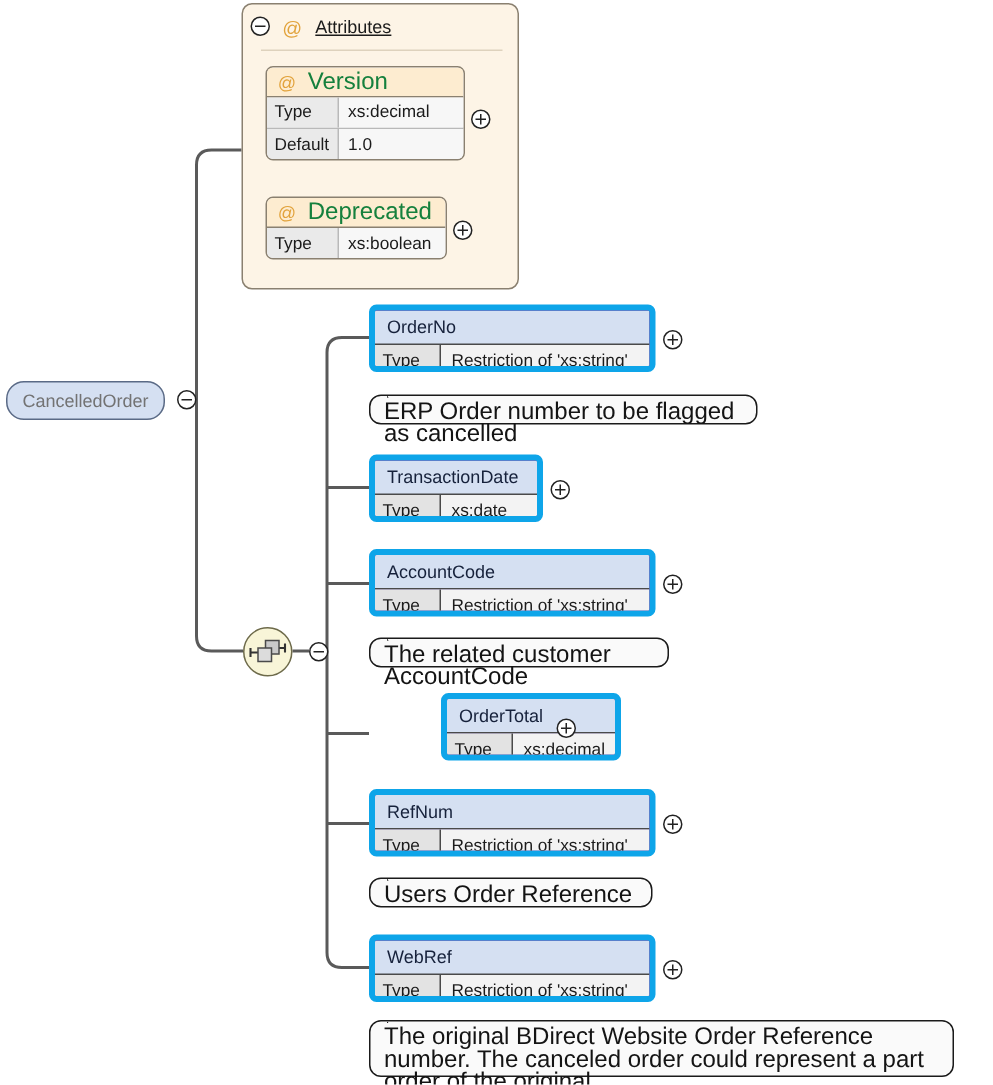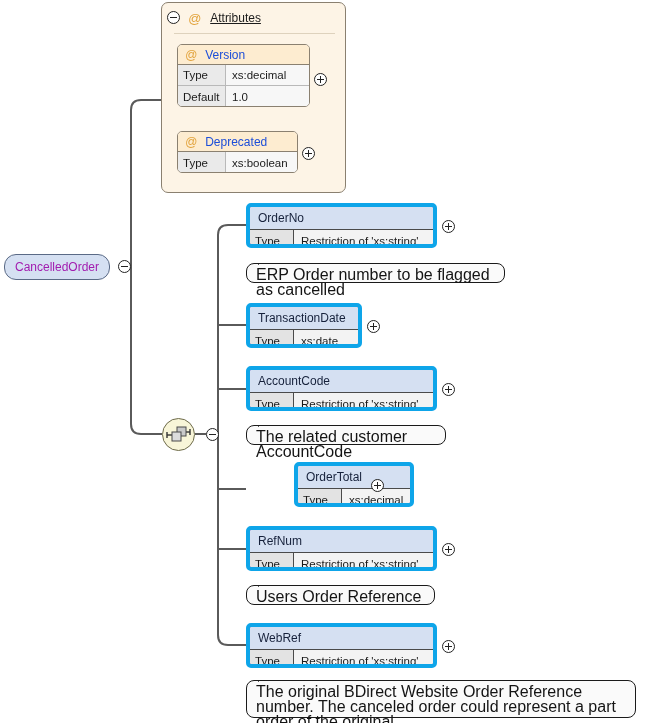--- a/index.html
+++ b/index.html
@@ -5,21 +5,21 @@
   html,body{margin:0;padding:0;background:#ffffff;}
   body{width:662px;height:723px;position:relative;overflow:hidden;
        font-family:"Liberation Sans","DejaVu Sans",sans-serif;}
   #canvas{position:absolute;left:0;top:0;width:662px;height:723px;}
   svg.wires{position:absolute;left:0;top:0;width:662px;height:723px;pointer-events:none;}
 
   
   .rootnode{position:absolute;left:4px;top:254px;width:104px;height:24px;
     background:#d5e0f2;border:1px solid #5a6a86;border-radius:12px;
     display:flex;align-items:center;justify-content:center;}
-  .rootnode span{font-size:12px;color:#a21caf;white-space:nowrap;}
+  .rootnode span{font-size:12px;color:#737373;white-space:nowrap;}
 
   
   .ctrl{position:absolute;width:13px;height:13px;border-radius:50%;
     border:1px solid #222;background:#fff;box-sizing:border-box;}
   .ctrl::before{content:"";position:absolute;left:2px;top:5px;width:7px;height:1px;background:#222;}
   .ctrl.plus::after{content:"";position:absolute;left:5px;top:2px;width:1px;height:7px;background:#222;}
 
   
   .attrpanel{position:absolute;left:161px;top:2px;width:185px;height:191px;
     background:#fdf4e6;border:1px solid #8a8070;border-radius:7px;box-sizing:border-box;}
@@ -28,21 +28,21 @@
   .attrpanel .hdr .at{margin-left:26px;color:#e2a33c;font-size:13px;font-style:italic;}
   .attrpanel .hdr .ttl{margin-left:9px;font-size:12px;color:#1b1b1b;text-decoration:underline;}
   .attrsep{position:absolute;left:12px;top:30px;width:161px;height:1px;background:#ded2bd;}
 
   
   .abox{position:absolute;border:1px solid #8a8070;border-radius:5px;box-sizing:border-box;
     background:#f2f2f2;overflow:hidden;}
   .abox .ahdr{height:20px;background:#fdecd0;display:flex;align-items:center;
     border-bottom:1px solid #8a8070;box-sizing:border-box;}
   .abox .ahdr .at{margin-left:7px;color:#e2a33c;font-size:12px;font-style:italic;}
-  .abox .ahdr .nm{margin-left:8px;font-size:12px;color:#1d4ed8;}
+  .abox .ahdr .nm{margin-left:8px;font-size:16px;color:#15803d;}
   .abox .arow{height:21px;display:flex;align-items:stretch;border-bottom:1px solid #b9b9b9;box-sizing:border-box;}
   .abox .arow:last-child{border-bottom:none;}
   .abox .arow .k{width:48px;background:#eaeaea;border-right:1px solid #b9b9b9;
     display:flex;align-items:center;padding-left:5px;font-size:11.5px;color:#1b1b1b;box-sizing:border-box;}
   .abox .arow .v{flex:1;background:#f7f7f7;display:flex;align-items:center;
     padding-left:6px;font-size:11.5px;color:#1b1b1b;}
 
   
   .ebox{position:absolute;border:4px solid #0ea5e9;border-radius:5px;box-sizing:border-box;
     overflow:hidden;background:#4c1d95;}

